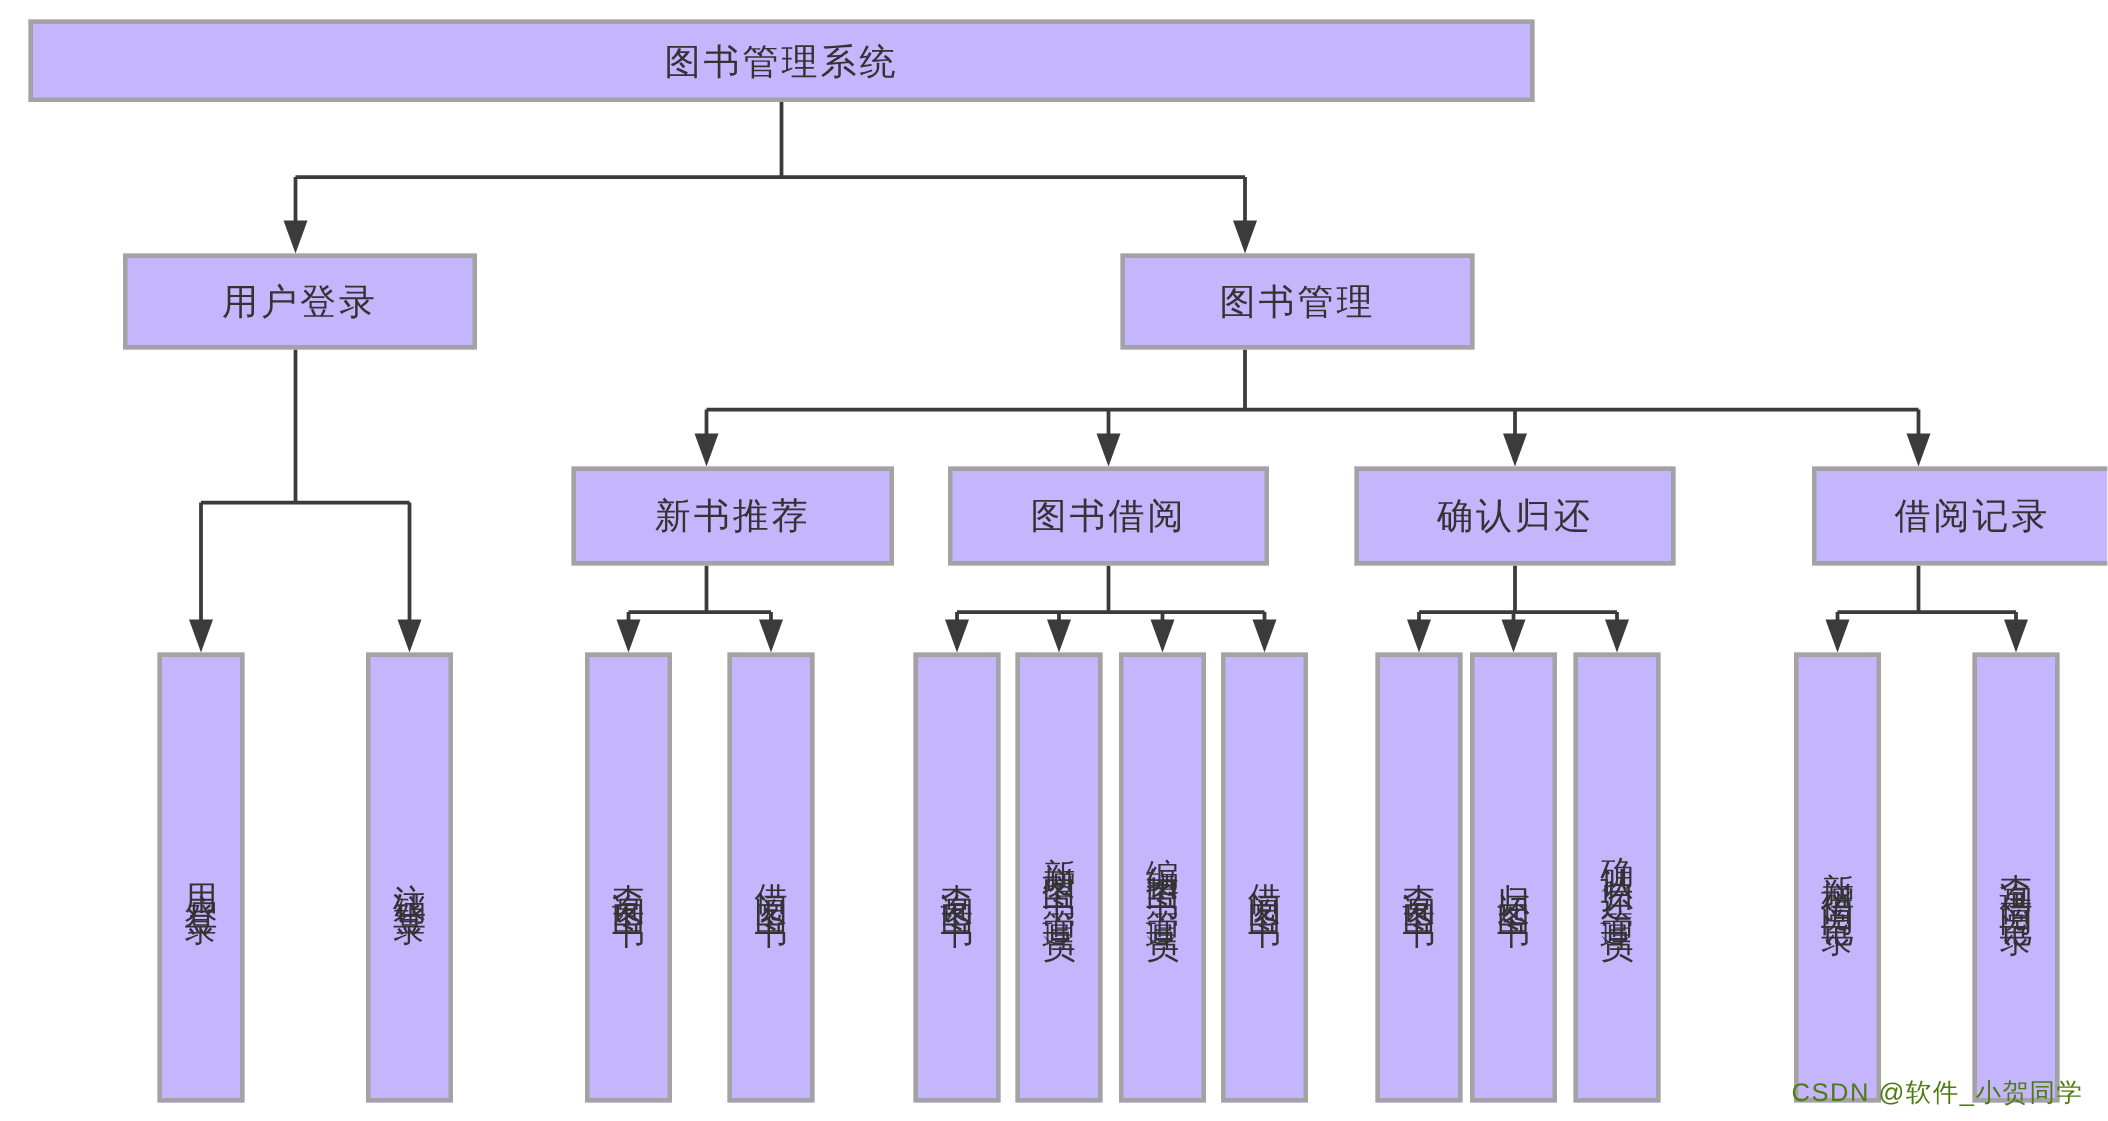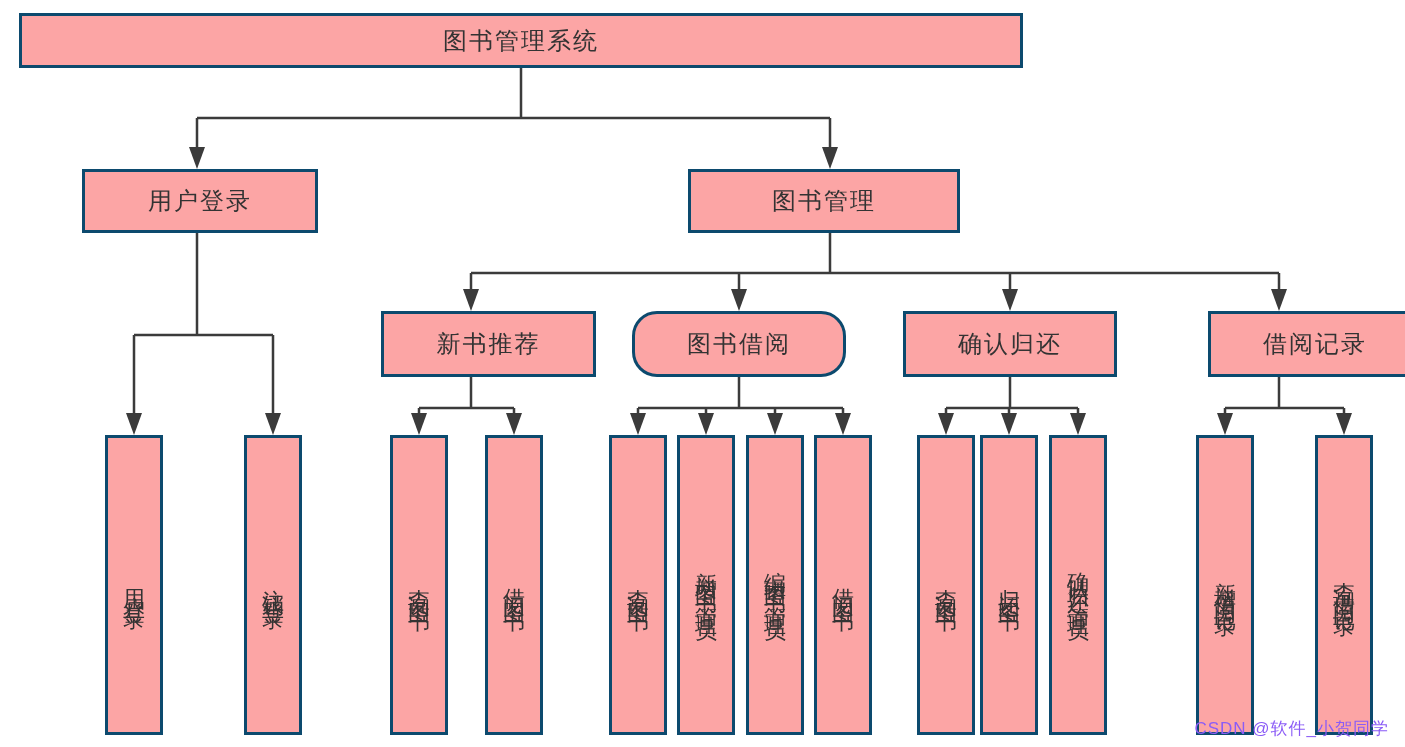--- a/index.html
+++ b/index.html
@@ -19,22 +19,22 @@
     position: absolute;
     left: 0;
     top: 0;
     width: 1405px;
     height: 747px;
     pointer-events: none;
   }
   .node {
     position: absolute;
     box-sizing: border-box;
-    border: 3px solid #0c4a6e;
-    background: #fca5a5;
+    border: 3px solid #a3a3a3;
+    background: #c4b5fd;
     color: #333333;
     display: flex;
     align-items: center;
     justify-content: center;
     text-align: center;
   }
   .h-node {
     font-size: 24px;
     letter-spacing: 2px;
     white-space: nowrap;
@@ -46,25 +46,25 @@
     writing-mode: vertical-rl;
     text-orientation: mixed;
     letter-spacing: 7px;
     line-height: 1;
   }
   
   .n-root   { left: 19px;   top: 13px;  width: 1004px; height: 55px; }
   
   .lvl2     { top: 169px; height: 64px; }
   .n-ulogin { left: 82px;   width: 236px; }
-  .n-bmgmt  { left: 688px;  width: 272px; text-align: center; }
+  .n-bmgmt  { left: 747px;  width: 236px; text-align: center; }
   
   .lvl3     { top: 311px; height: 66px; }
   .n-newrec { left: 381px;  width: 215px; }
-  .n-borrow { left: 632px;  width: 214px; border-radius: 25px; }
+  .n-borrow { left: 632px;  width: 214px; }
   .n-curr   { left: 903px;  width: 214px; }
   .n-record { left: 1172px; width: 214px; margin-left: 36px; }
   
   .leaf     { top: 435px; height: 300px; width: 58px; }
   .f-1  { left: 105px; }
   .f-2  { left: 244px; }
   .f-3  { left: 390px; }
   .f-4  { left: 485px; }
   .f-5  { left: 609px; }
   .f-6  { left: 677px; }
@@ -73,21 +73,21 @@
   .f-9  { left: 917px; }
   .f-10 { left: 980px; }
   .f-11 { left: 1049px; }
   .f-12 { left: 1196px; }
   .f-13 { left: 1315px; }
   .watermark {
     position: absolute;
     right: 16px;
     bottom: 7px;
     font-size: 17px;
-    color: #8b5cf6;
+    color: #4d7c0f;
     letter-spacing: 1px;
     z-index: 10;
     white-space: nowrap;
   }
 </style>
 </head>
 <body>
 
 <div class="canvas">
 

